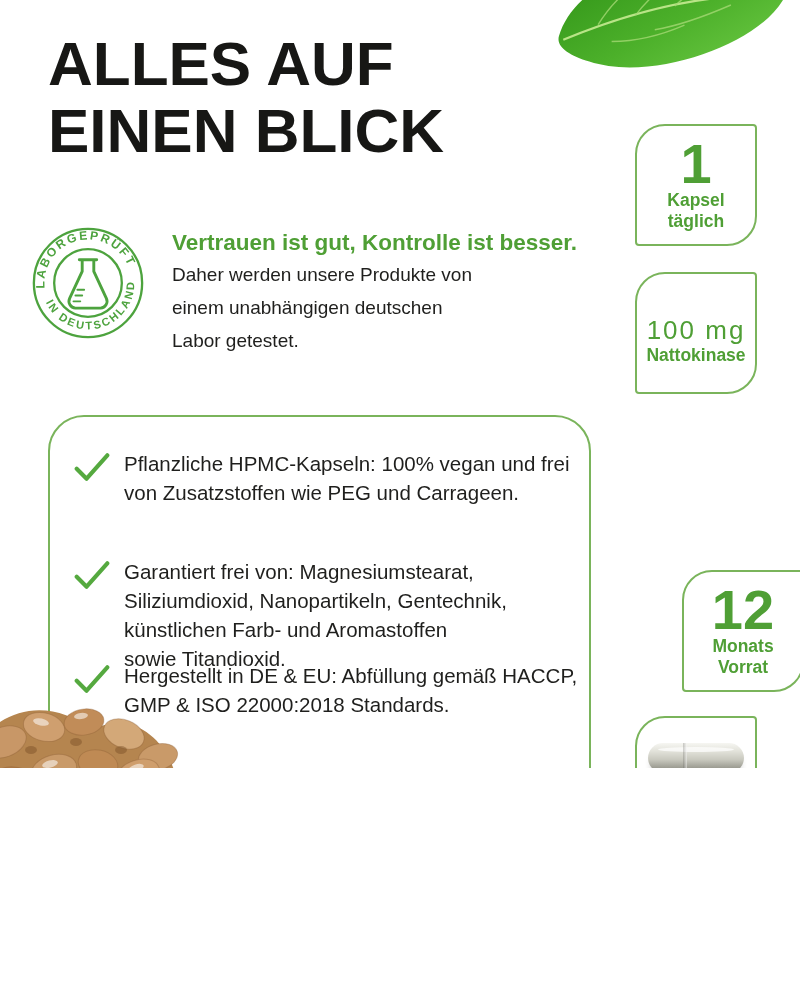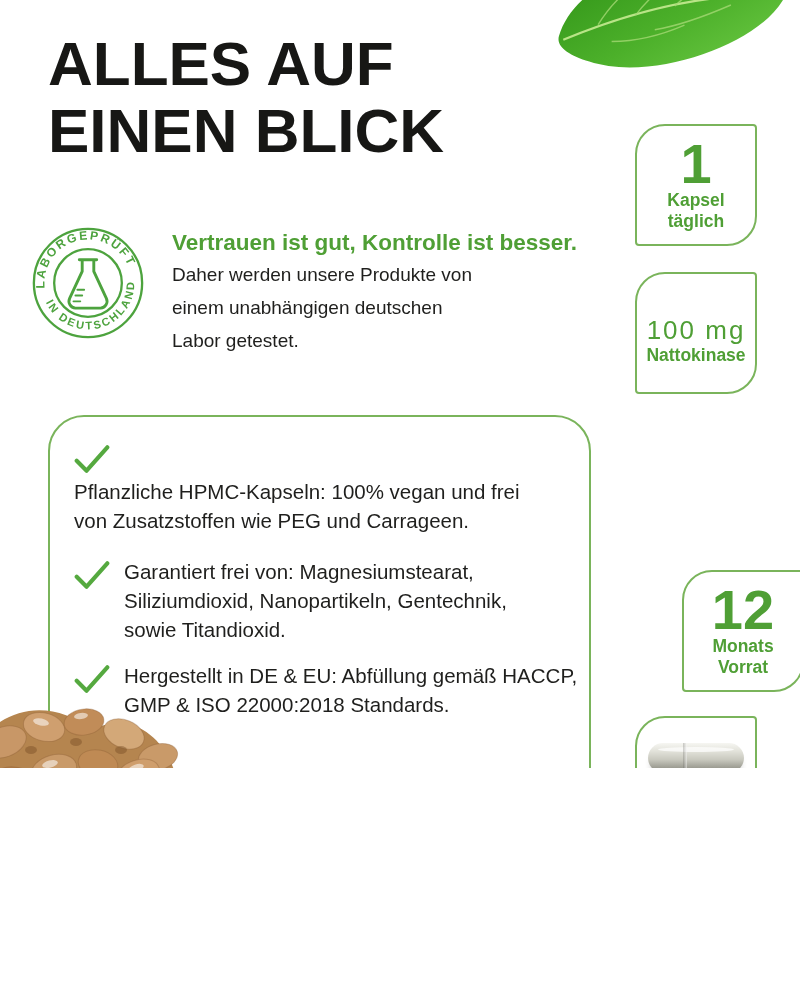--- a/index.html
+++ b/index.html
@@ -39,21 +39,21 @@
   
   .panel{
     position:absolute;left:48px;top:415px;width:543px;height:423px;
     border:2px solid var(--green-border);border-radius:36px;
     background:#ffffff;
   }
   .check-row{position:absolute;left:24px;display:flex;align-items:flex-start;}
   .check-row .tick{flex:0 0 36px;margin-right:14px;margin-top:2px;}
   .check-row .lines{font-size:20.5px;line-height:29px;color:var(--body-ink);}
   .check-row .lines div{white-space:nowrap;}
-  .row-0{top:22px;flex-direction:column;}
+  .row-0{top:32px;}
   .row-1{top:104px;margin-top:36px;}
   .row-2{top:244px;}
   
   .badge{
     position:absolute;left:635px;width:122px;height:122px;
     border:2px solid var(--green-border);
     border-radius:30px 4px 30px 4px;
     display:flex;flex-direction:column;align-items:center;justify-content:center;
     text-align:center;background:#fff;
   }
@@ -163,20 +163,21 @@
       </div>
     </div>
 
     <div class="check-row row-1">
       <svg class="tick" width="36" height="32" viewBox="0 0 40 34">
         <path d="M3 19 L14 30 L37 4" fill="none" stroke="#55a93f" stroke-width="4.6" stroke-linecap="round" stroke-linejoin="round"></path>
       </svg>
       <div class="lines">
         <div>Garantiert frei von: Magnesiumstearat,</div>
         <div>Siliziumdioxid, Nanopartikeln, Gentechnik,</div>
+        <div>künstlichen Farb- und Aromastoffen</div>
         <div>sowie Titandioxid.</div>
       </div>
     </div>
 
     <div class="check-row row-2">
       <svg class="tick" width="36" height="32" viewBox="0 0 40 34">
         <path d="M3 19 L14 30 L37 4" fill="none" stroke="#55a93f" stroke-width="4.6" stroke-linecap="round" stroke-linejoin="round"></path>
       </svg>
       <div class="lines">
         <div>Hergestellt in DE &amp; EU: Abfüllung gemäß HACCP,</div>

